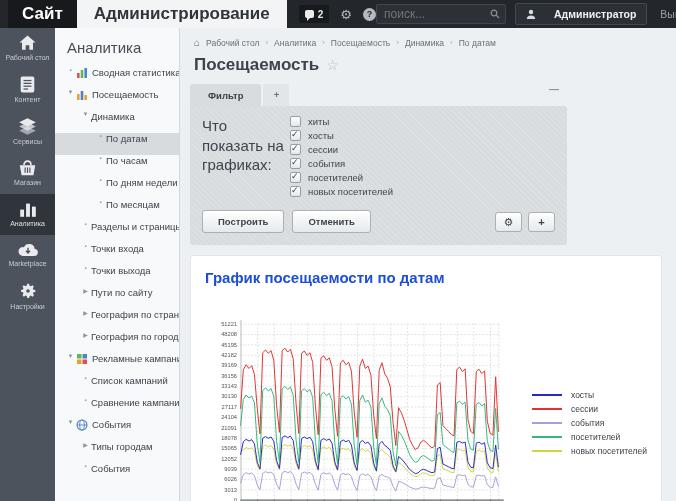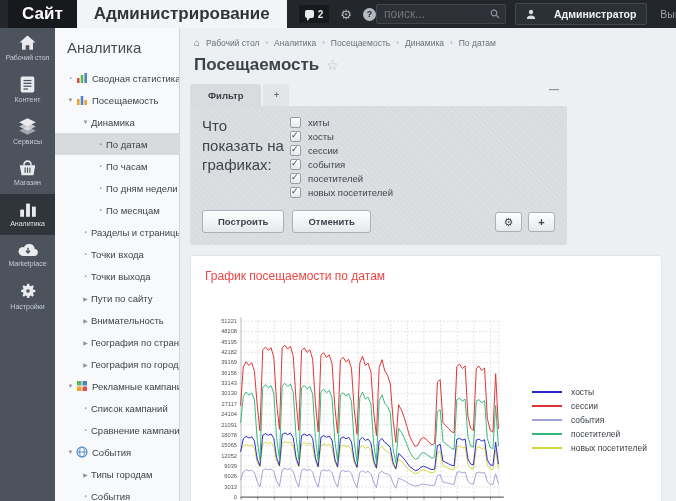--- a/index.html
+++ b/index.html
@@ -27,21 +27,21 @@
   .lang{margin-left:13px;color:#9aa1a9;font-size:10.5px;display:flex;align-items:center;gap:14px;cursor:pointer}
   .lang .caret{font-size:7px;color:#7d858d}
   
   .main{display:flex;height:473px}
   .iconbar{width:55px;background:#4c535d;flex:none}
   .ib-item{padding:7px 2px 6px;text-align:center;color:#c6ccd3;font-size:7px;line-height:1.25;cursor:pointer}
   .ib-item svg{display:block;margin:0 auto 3px}
   .ib-item.active{background:#30353c;color:#dfe3e7}
   .menu{width:124px;background:#f8f9fa;border-right:1px solid #d4d8db;flex:none;padding-top:9px;overflow:hidden}
   .menu-title{font-size:15px;color:#454d55;padding:2px 12px 11px}
-  .mi{height:22px;display:flex;align-items:center;font-size:9.5px;color:#3d444b;cursor:pointer;white-space:nowrap}
+  .mi{height:22px;display:flex;align-items:flex-start;font-size:9.5px;color:#3d444b;cursor:pointer;white-space:nowrap}
   .mi .mark{width:11px;text-align:center;color:#8f969c;font-size:6px;flex:none}
   .mi .micon{width:12px;height:12px;margin-right:4px;flex:none}
   .mi.selected{background:#d8dbdd}
   .content{flex:1;background:#edf0f2;overflow:hidden}
   
   .breadcrumb{padding:9px 0 0 14px;font-size:8.5px;color:#67707a;display:flex;align-items:center;gap:6px}
   .breadcrumb .sep{color:#a5adb4;font-size:8px}
   .bc-item{cursor:pointer}
   .title-row{padding:7px 0 9px 14px;display:flex;align-items:center}
   .title-row h1{margin:0;font-size:17px;color:#3c434b}
@@ -51,35 +51,35 @@
   .ftabs{display:flex;align-items:flex-start;height:22px}
   .ftab{background:#d9dcdf;border-radius:3px 3px 0 0;padding:0 18px;line-height:23px;font-size:9.5px;
         font-weight:bold;color:#3b424a;cursor:pointer}
   .ftab-plus{background:#e3e6e8;width:26px;text-align:center;padding:0;margin-left:2px;color:#6a737b;
              font-weight:bold;border-radius:3px 3px 0 0;line-height:22px;cursor:pointer}
   .fcollapse{margin-left:auto;margin-right:8px;color:#8a9299;font-weight:bold;font-size:10px;cursor:pointer}
   .fbody{background:#d9dcdf;border-radius:0 3px 3px 3px;padding:10px 12px 12px;
          background-image:repeating-linear-gradient(45deg,rgba(255,255,255,.14) 0 1px,transparent 1px 4px)}
   .fb-row{display:flex}
   .fb-label{width:88px;font-size:15px;color:#3d444c;line-height:1.3;flex:none}
-  .check-row{display:flex;align-items:center;gap:7px;margin-bottom:2px;height:12px}
+  .check-row{display:flex;gap:7px;margin-bottom:2px;height:12px}
   .cb{width:9px;height:9px;border:1px solid #969da4;border-radius:2px;flex:none;
       background:linear-gradient(#ffffff,#e4e7ea);position:relative;cursor:pointer}
   .cb.checked:after{content:"✓";position:absolute;left:0px;top:-2px;font-size:9px;color:#3c434b;font-weight:bold}
   .check-row span{font-size:9.5px;color:#3d444c}
   .fb-buttons{display:flex;margin-top:10px;gap:8px;align-items:center}
   .btn{font-family:inherit;font-size:9.5px;font-weight:bold;color:#3d444c;padding:5px 15px;
        background:linear-gradient(#feffff,#e6e9eb);border:1px solid #a9b0b6;border-radius:3px;cursor:pointer;
        box-shadow:inset 0 1px 0 rgba(255,255,255,.7)}
   .btn-right{margin-left:auto;display:flex;gap:6px}
   .btn.sq{width:27px;padding:4px 0;text-align:center;font-size:11px;line-height:10px}
   
   .chart-panel{margin:0 14px 0 10px;background:#fff;border:1px solid #e2e6e8;border-radius:3px;
                padding:13px 14px;height:280px}
-  .chart-title{font-size:12px;font-weight:normal;color:#ef4444;margin-bottom:16px}
+  .chart-title{font-size:15px;font-weight:bold;color:#1d4ed8;margin-bottom:16px}
   .chart-row{display:flex}
   .legend{margin:86px 0 0 14px}
   .legend-item{display:flex;align-items:center;height:14px}
   .lg-swatch{width:30px;height:2px;margin-right:9px;flex:none}
   .lg-label{font-size:8.5px;color:#3a4046;white-space:nowrap}
 </style>
 </head>
 <body>
 
 <div class="topbar">
@@ -217,24 +217,20 @@
           <span class="mark">▪</span>
           <span>Точки входа</span>
         </div>
         <div class="mi" style="padding-left: 25px;">
           <span class="mark">▪</span>
           <span>Точки выхода</span>
         </div>
         <div class="mi" style="padding-left: 25px;">
           <span class="mark">▶</span>
           <span>Пути по сайту</span>
-        </div>
-        <div class="mi" style="padding-left: 25px;">
-          <span class="mark">▶</span>
-          <span>Внимательность</span>
         </div>
         <div class="mi" style="padding-left: 25px;">
           <span class="mark">▶</span>
           <span>География по странам</span>
         </div>
         <div class="mi" style="padding-left: 25px;">
           <span class="mark">▶</span>
           <span>География по городам</span>
         </div>
         <div class="mi" style="padding-left: 10px;">

